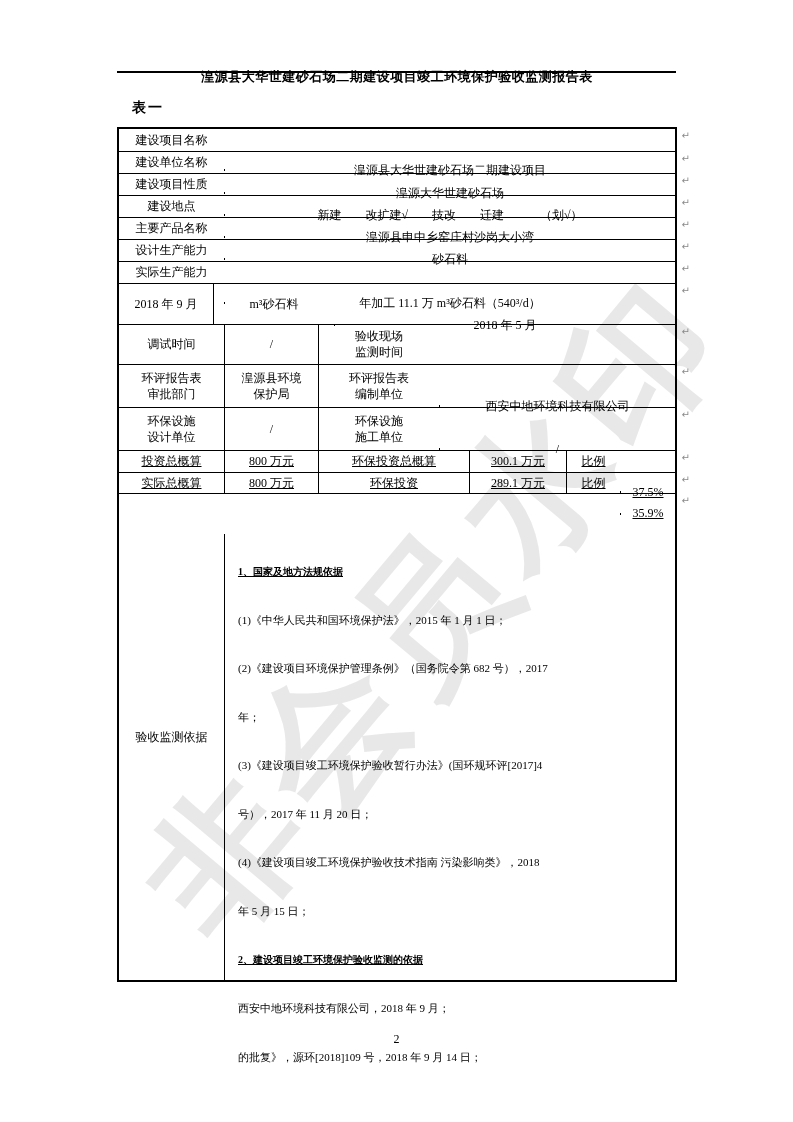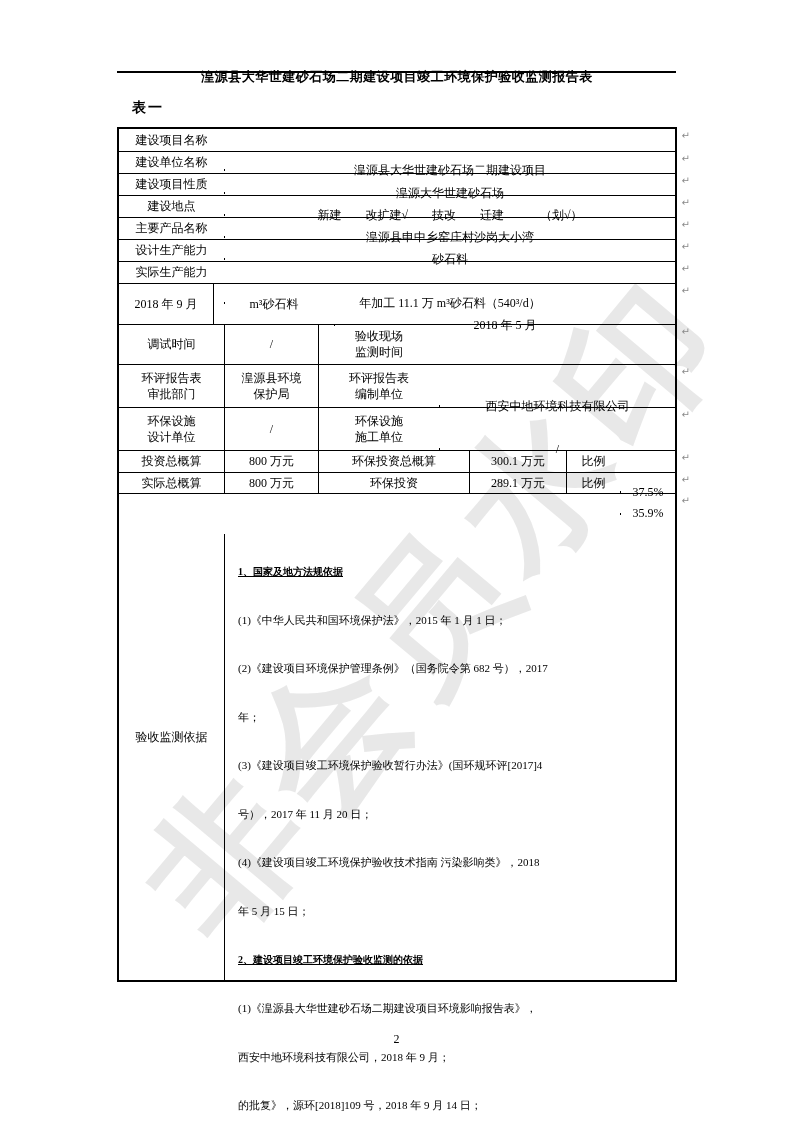--- a/index.html
+++ b/index.html
@@ -21,21 +21,21 @@
   .c-label{width:105px;flex:none;}
   .c-94{width:94px;flex:none;}
   .c-121{width:121px;flex:none;}
   .c-151{width:151px;flex:none;}
   .c-97{width:97px;flex:none;}
   .c-54{width:54px;flex:none;}
   .c-rest{flex:1;margin-top:40px;}
   .h-info{height:22px;}
   .h-40{height:40.5px;}
   .h-43{height:43px;}
-  .h-inv{height:21.5px;}
+  .h-inv{height:21.5px;text-decoration:underline;}
   .h-dep{height:487px;}
   .dep-content{display:block;text-align:left;padding:5px 4px 0 13px;}
   .dep-line{height:32.4px;display:flex;align-items:center;font-size:11px;white-space:pre;}
   .dep-line.bold{font-weight:bold;font-size:10px;text-decoration:underline;}
   .rowmark{position:absolute;right:-15px;top:2px;font-size:10px;color:#8a8a8a;
            font-family:"DejaVu Sans",sans-serif;line-height:1;}
   .page-number{position:absolute;top:1032px;left:0;width:793px;text-align:center;
                font-size:12px;z-index:2;}
   .watermark{position:absolute;left:46px;top:528px;width:750px;text-align:center;
              font-size:148px;font-weight:bold;letter-spacing:12px;color:#c9c9c9;opacity:.42;
@@ -147,21 +147,20 @@
       <div class="td c-rest dep-content">
         <div class="dep-line bold">1、国家及地方法规依据</div>
         <div class="dep-line">(1)《中华人民共和国环境保护法》，2015 年 1 月 1 日；</div>
         <div class="dep-line">(2)《建设项目环境保护管理条例》（国务院令第 682 号），2017</div>
         <div class="dep-line">年；</div>
         <div class="dep-line">(3)《建设项目竣工环境保护验收暂行办法》(国环规环评[2017]4</div>
         <div class="dep-line">号），2017 年 11 月 20 日；</div>
         <div class="dep-line">(4)《建设项目竣工环境保护验收技术指南 污染影响类》，2018</div>
         <div class="dep-line">年 5 月 15 日；</div>
         <div class="dep-line bold">2、建设项目竣工环境保护验收监测的依据</div>
-        <div class="dep-line">(1)《湟源县大华世建砂石场二期建设项目环境影响报告表》，</div>
         <div class="dep-line">西安中地环境科技有限公司，2018 年 9 月；</div>
         <div class="dep-line">的批复》，源环[2018]109 号，2018 年 9 月 14 日；</div>
         
         
       </div>
       <span class="rowmark">↵</span>
     </div>
 
   </div>
 

